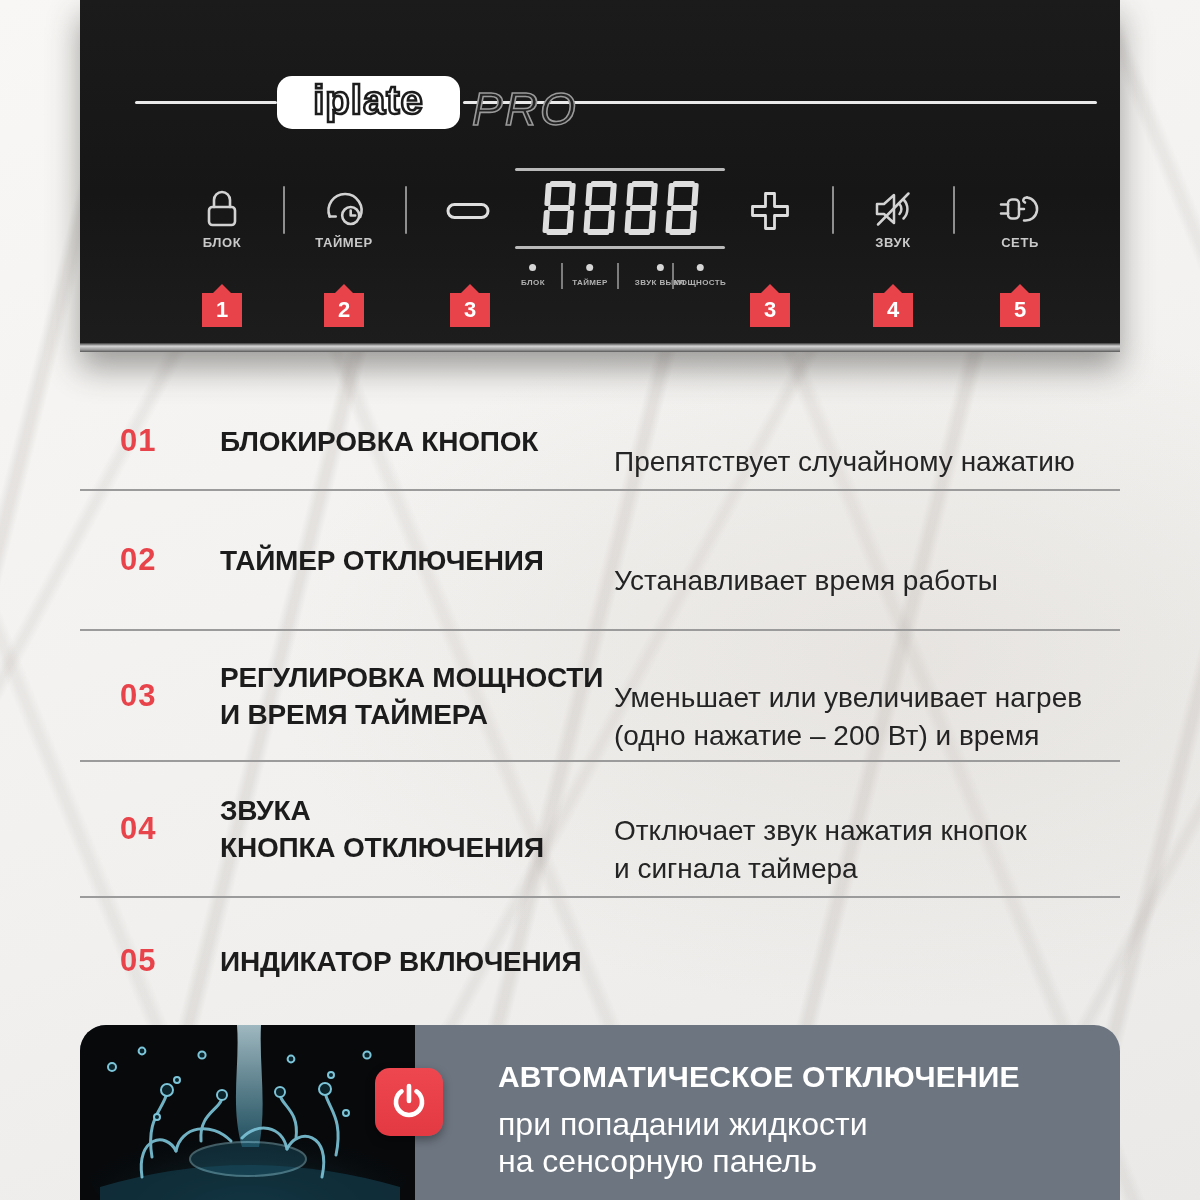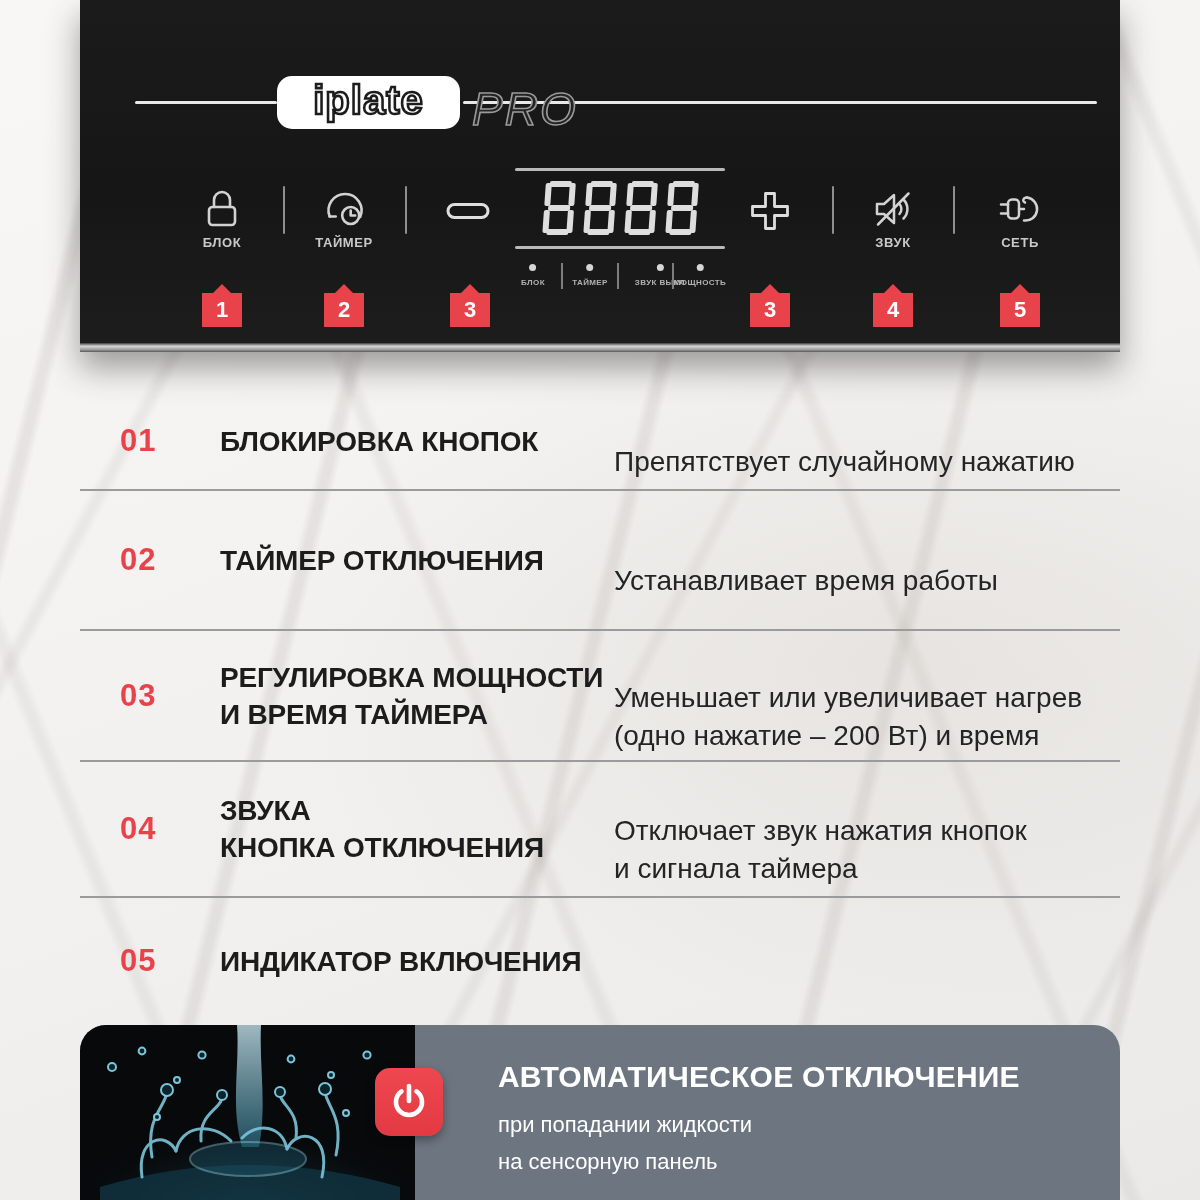--- a/index.html
+++ b/index.html
@@ -60,21 +60,21 @@
 
   
   .banner{position:absolute;left:80px;top:1025px;width:1040px;height:175px;
     border-radius:26px 26px 0 0;background:#6d7580;overflow:hidden;}
   .banner-photo{position:absolute;left:0;top:0;width:335px;height:175px;}
   .banner-icon{position:absolute;left:295px;top:43px;width:68px;height:68px;border-radius:15px;
     background:linear-gradient(180deg,#ef4750,#e23942);display:flex;align-items:center;justify-content:center;
     box-shadow:0 4px 10px rgba(0,0,0,.35);z-index:3;}
   .banner-text{position:absolute;left:418px;top:33px;z-index:2;color:#fff;}
   .banner-title{font-size:30px;font-weight:700;letter-spacing:.2px;line-height:37px;margin-bottom:11px;}
-  .banner-line{font-size:22px;font-weight:400;line-height:37px;}
+  .banner-line{font-size:32px;font-weight:400;line-height:37px;}
 
   svg{display:block;}
 </style>
 </head>
 <body>
 
 <div class="stage">
 
   <div class="panel">
     <div class="logo-line l"></div>

